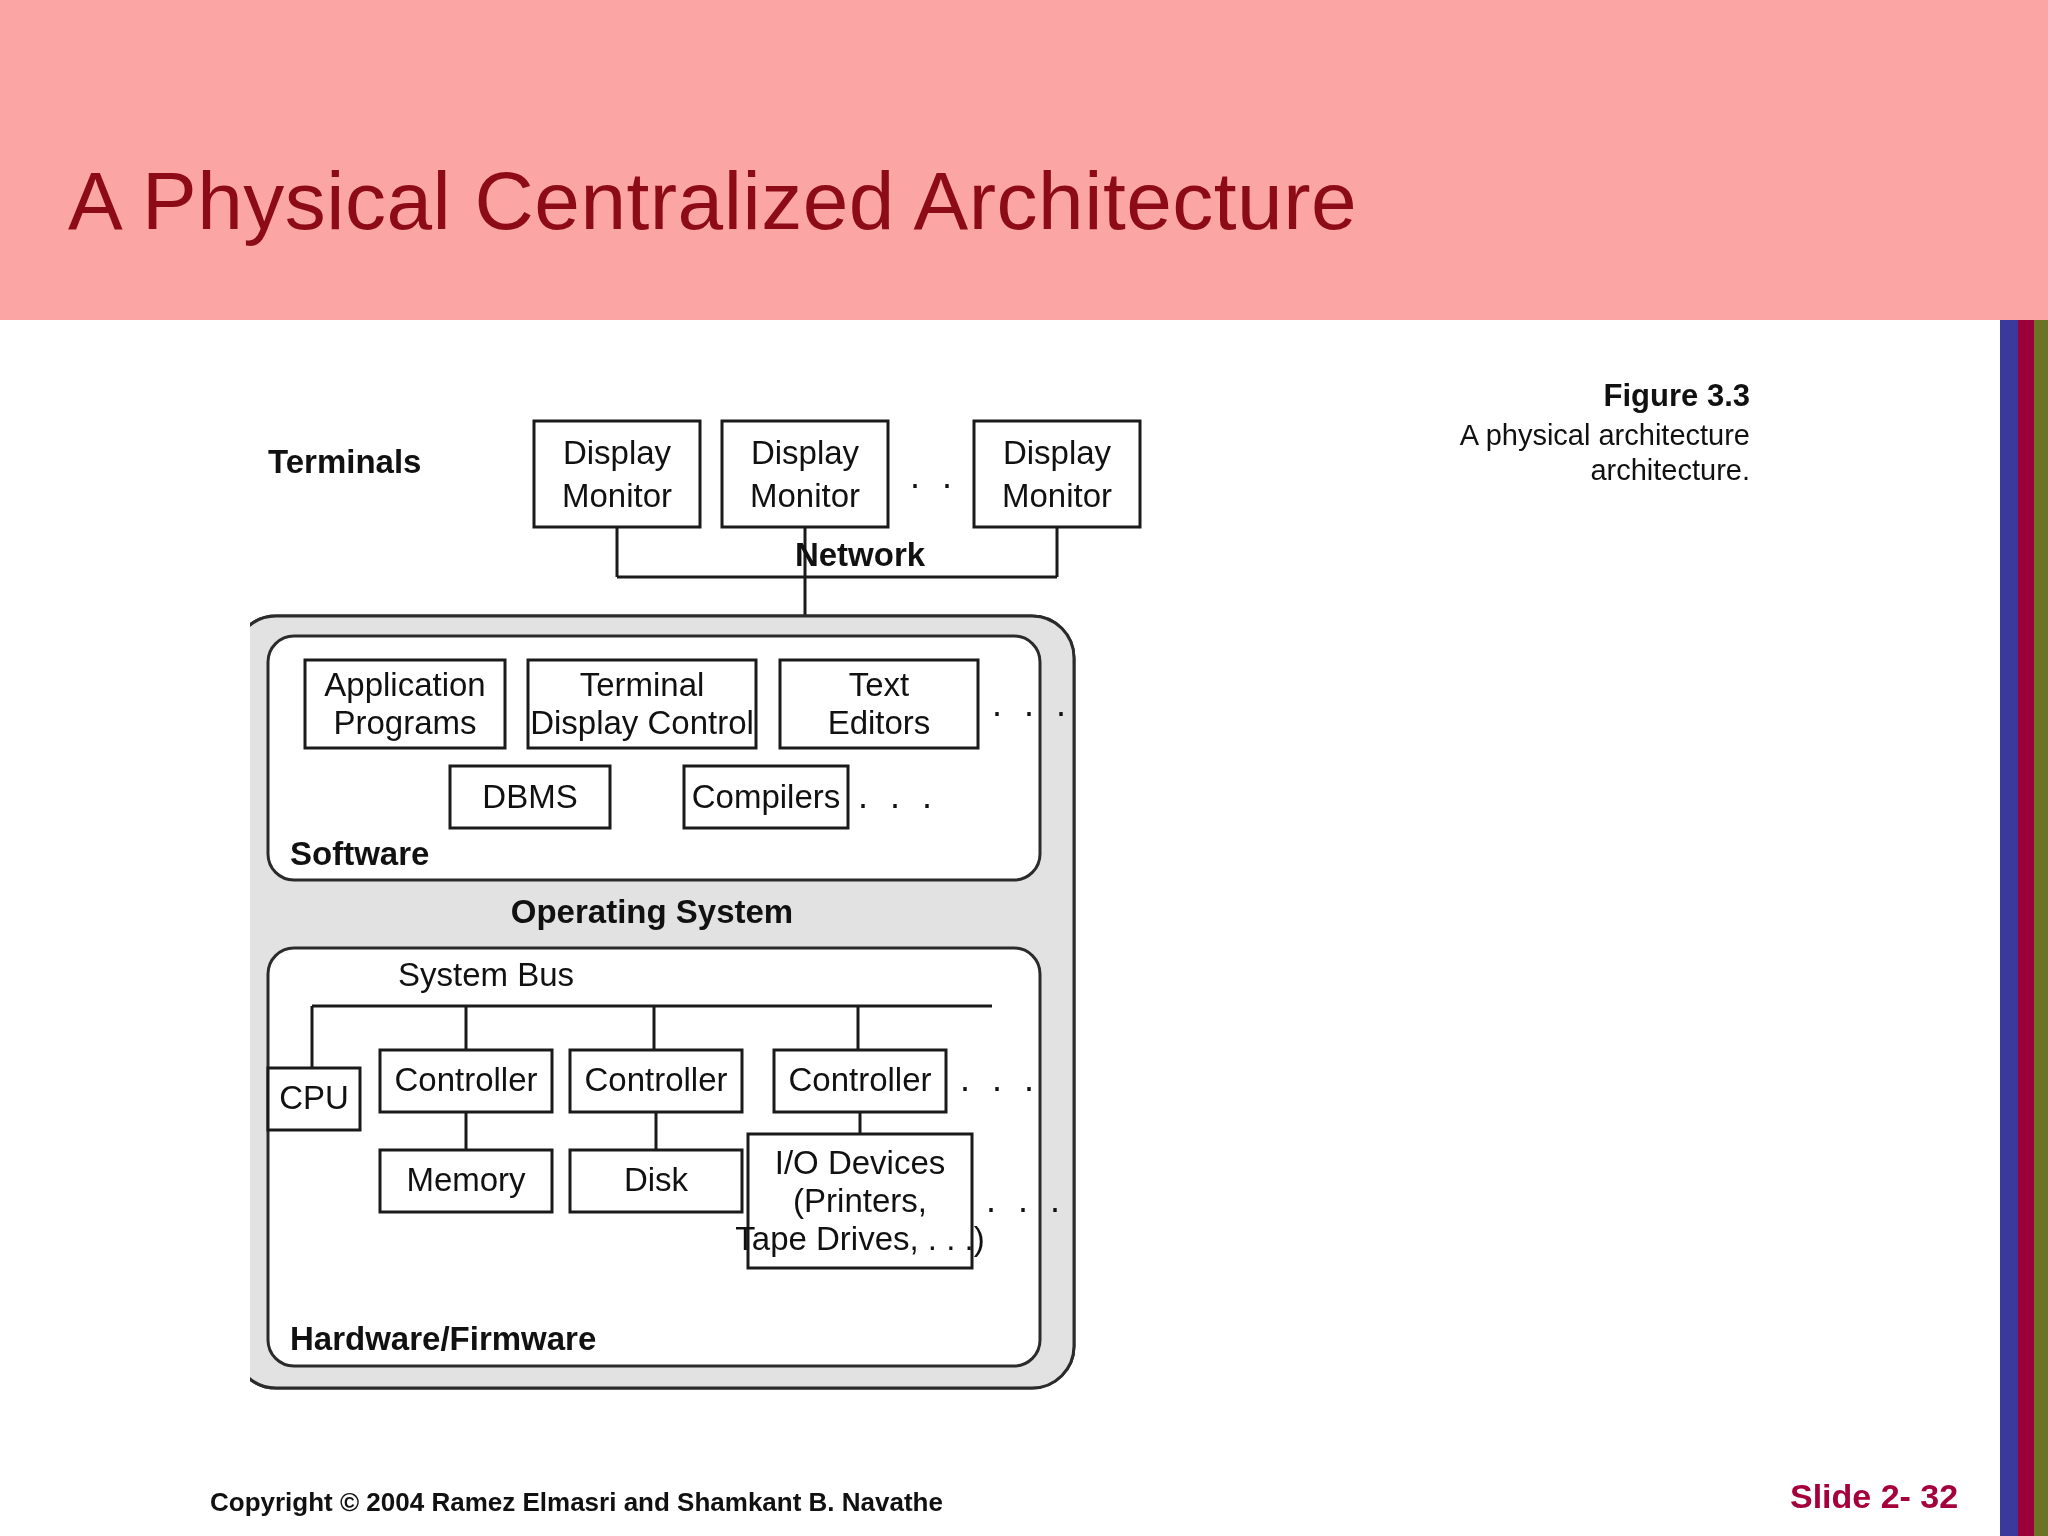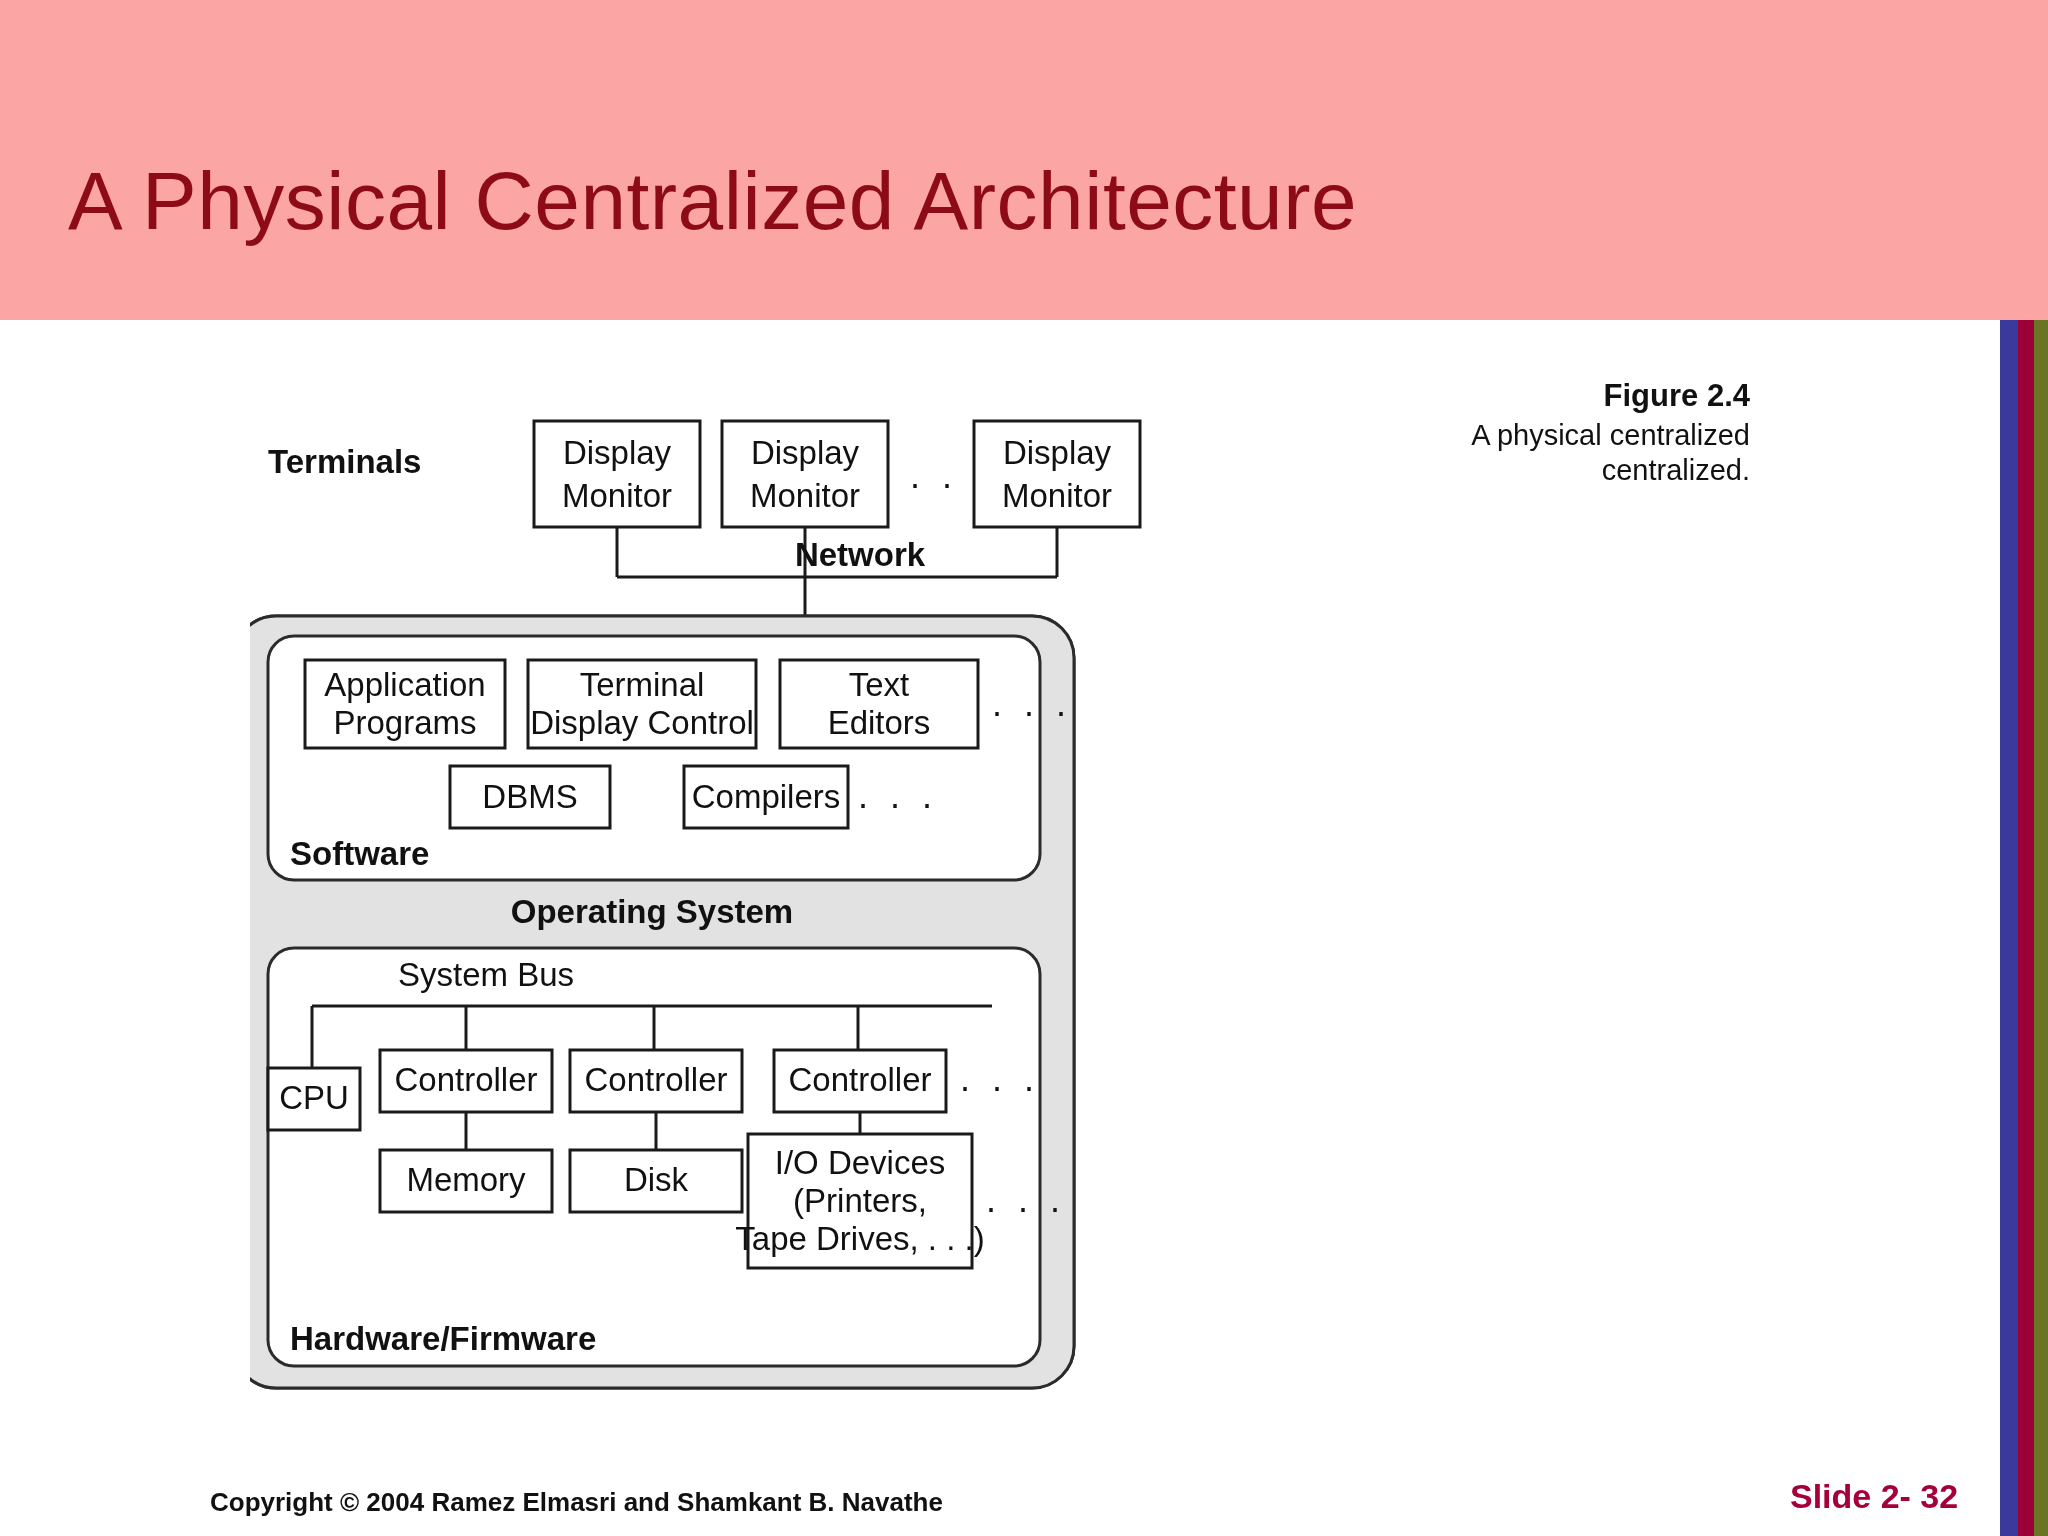--- a/index.html
+++ b/index.html
@@ -151,22 +151,22 @@
   <div id="slide-title">A Physical Centralized Architecture</div>
 </div>
 
 <div id="stripe-band">
   <div class="stripe" id="stripe-blue"></div>
   <div class="stripe" id="stripe-crimson"></div>
   <div class="stripe" id="stripe-olive"></div>
 </div>
 
 <div id="figure-caption">
-  <span id="figure-number">Figure 2.4</span>
-  <span id="figure-desc">A physical centralized centralized.</span>
+  <span id="figure-number">Figure 3.3</span>
+  <span id="figure-desc">A physical architecture architecture.</span>
 </div>
 
 <div id="diagram-wrap">
 <svg id="diagram-svg" width="1120" height="1040" viewBox="0 0 1120 1040" xmlns="http://www.w3.org/2000/svg">
 
   <text class="dg-label-bold" x="18" y="95">Terminals</text>
 
   <rect class="dg-box" x="284" y="43" width="166" height="106"></rect>
   <text class="dg-label" x="367" y="86" text-anchor="middle">Display</text>
   <text class="dg-label" x="367" y="129" text-anchor="middle">Monitor</text>

